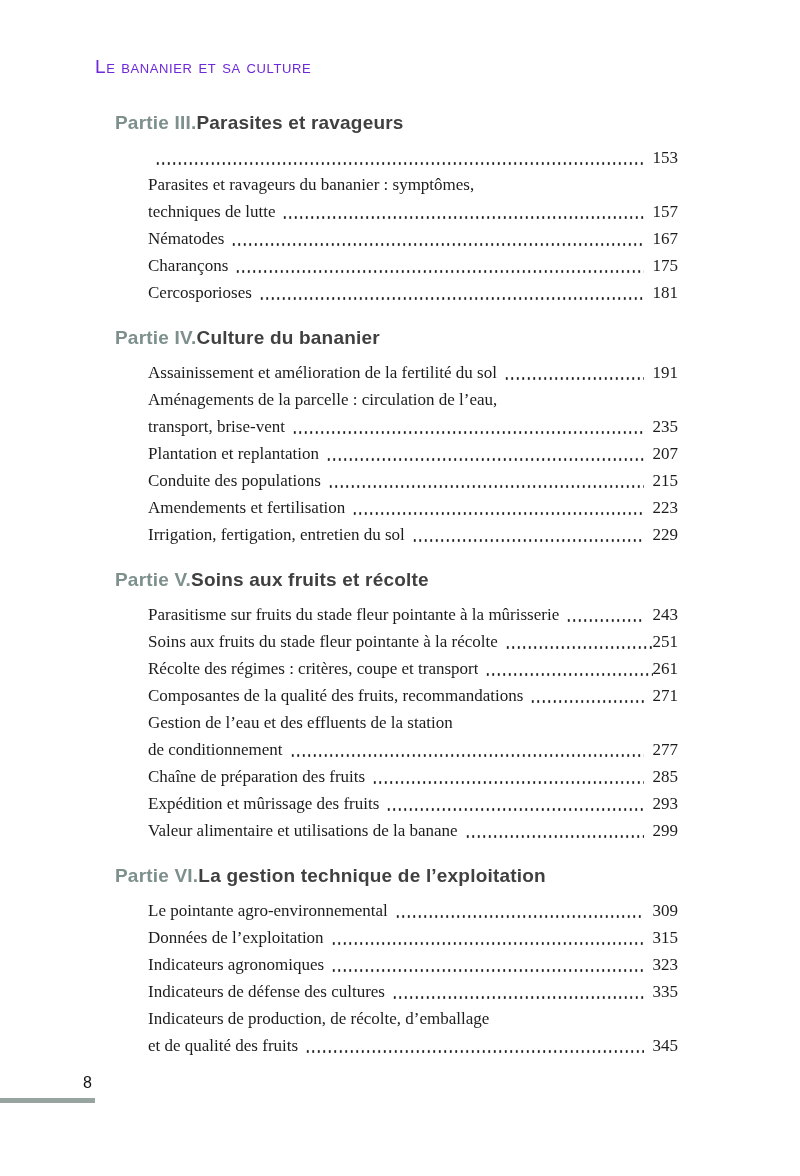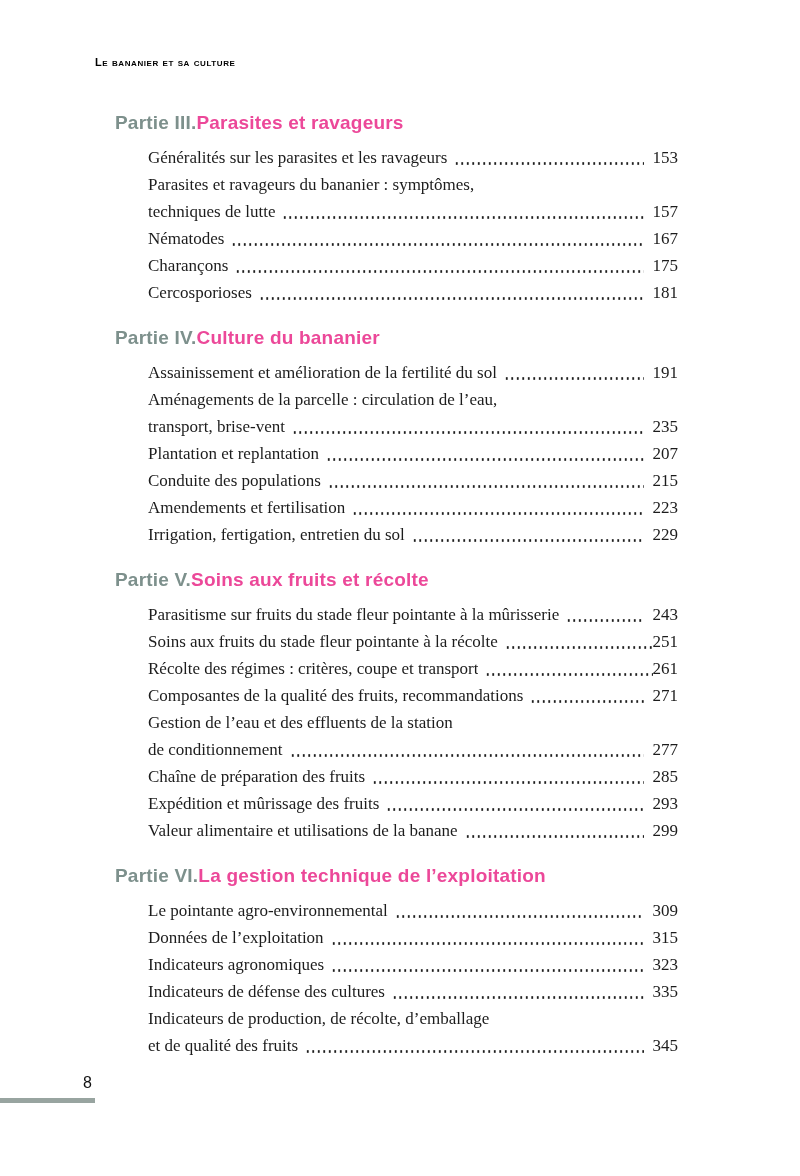--- a/index.html
+++ b/index.html
@@ -12,46 +12,46 @@
     color: #1c1c1c;
     overflow: hidden;
   }
 
   
   .running-header {
     position: absolute;
     left: 95px;
     top: 56px;
     font-family: "Liberation Sans", sans-serif;
-    font-weight: bold;
+    font-weight: normal;
     font-variant: small-caps;
-    font-size: 11px;
+    font-size: 19px;
     letter-spacing: 0.6px;
-    color: #000000;
+    color: #6d28d9;
   }
 
   
   .toc {
     position: absolute;
     left: 115px;
     top: 110px;
     width: 563px;
   }
   .toc-section { margin-bottom: 19px; }
   .section-heading {
     font-family: "Liberation Sans", sans-serif;
     font-weight: bold;
     font-size: 19px;
     line-height: 25px;
     letter-spacing: 0.2px;
     margin: 0 0 9px 0;
     color: #111111;
   }
   .part-label { color: var(--part-color, #7d908c); margin-right: 0; }
-  .part-title { color: #ec4899; }
+  .part-title { color: #404040; }
 
   .entries { margin-left: 33px; }
   .entry-line {
     display: flex;
     align-items: baseline;
     line-height: 27px;
     font-size: 17px;
     white-space: nowrap;
   }
   .entry-text { flex: 0 1 auto; overflow: hidden; }
@@ -93,21 +93,20 @@
 <body>
 
 <div class="running-header">Le bananier et sa culture</div>
 
 <div class="toc">
     <div class="toc-section">
       <div class="section-heading"><span class="part-label">Partie III.</span><span class="part-title">Parasites et ravageurs</span></div>
       <div class="entries">
         <div class="entry">
           <div class="entry-line">
-            <span class="entry-text">Généralités sur les parasites et les ravageurs</span>
             <span class="leader"></span>
             <span class="pagenum">153</span>
           </div>
         </div>
         <div class="entry">
           <div class="entry-line">
             <span class="entry-text">Parasites et ravageurs du bananier : symptômes,</span>
           </div>
           <div class="entry-line">
             <span class="entry-text">techniques de lutte</span>

